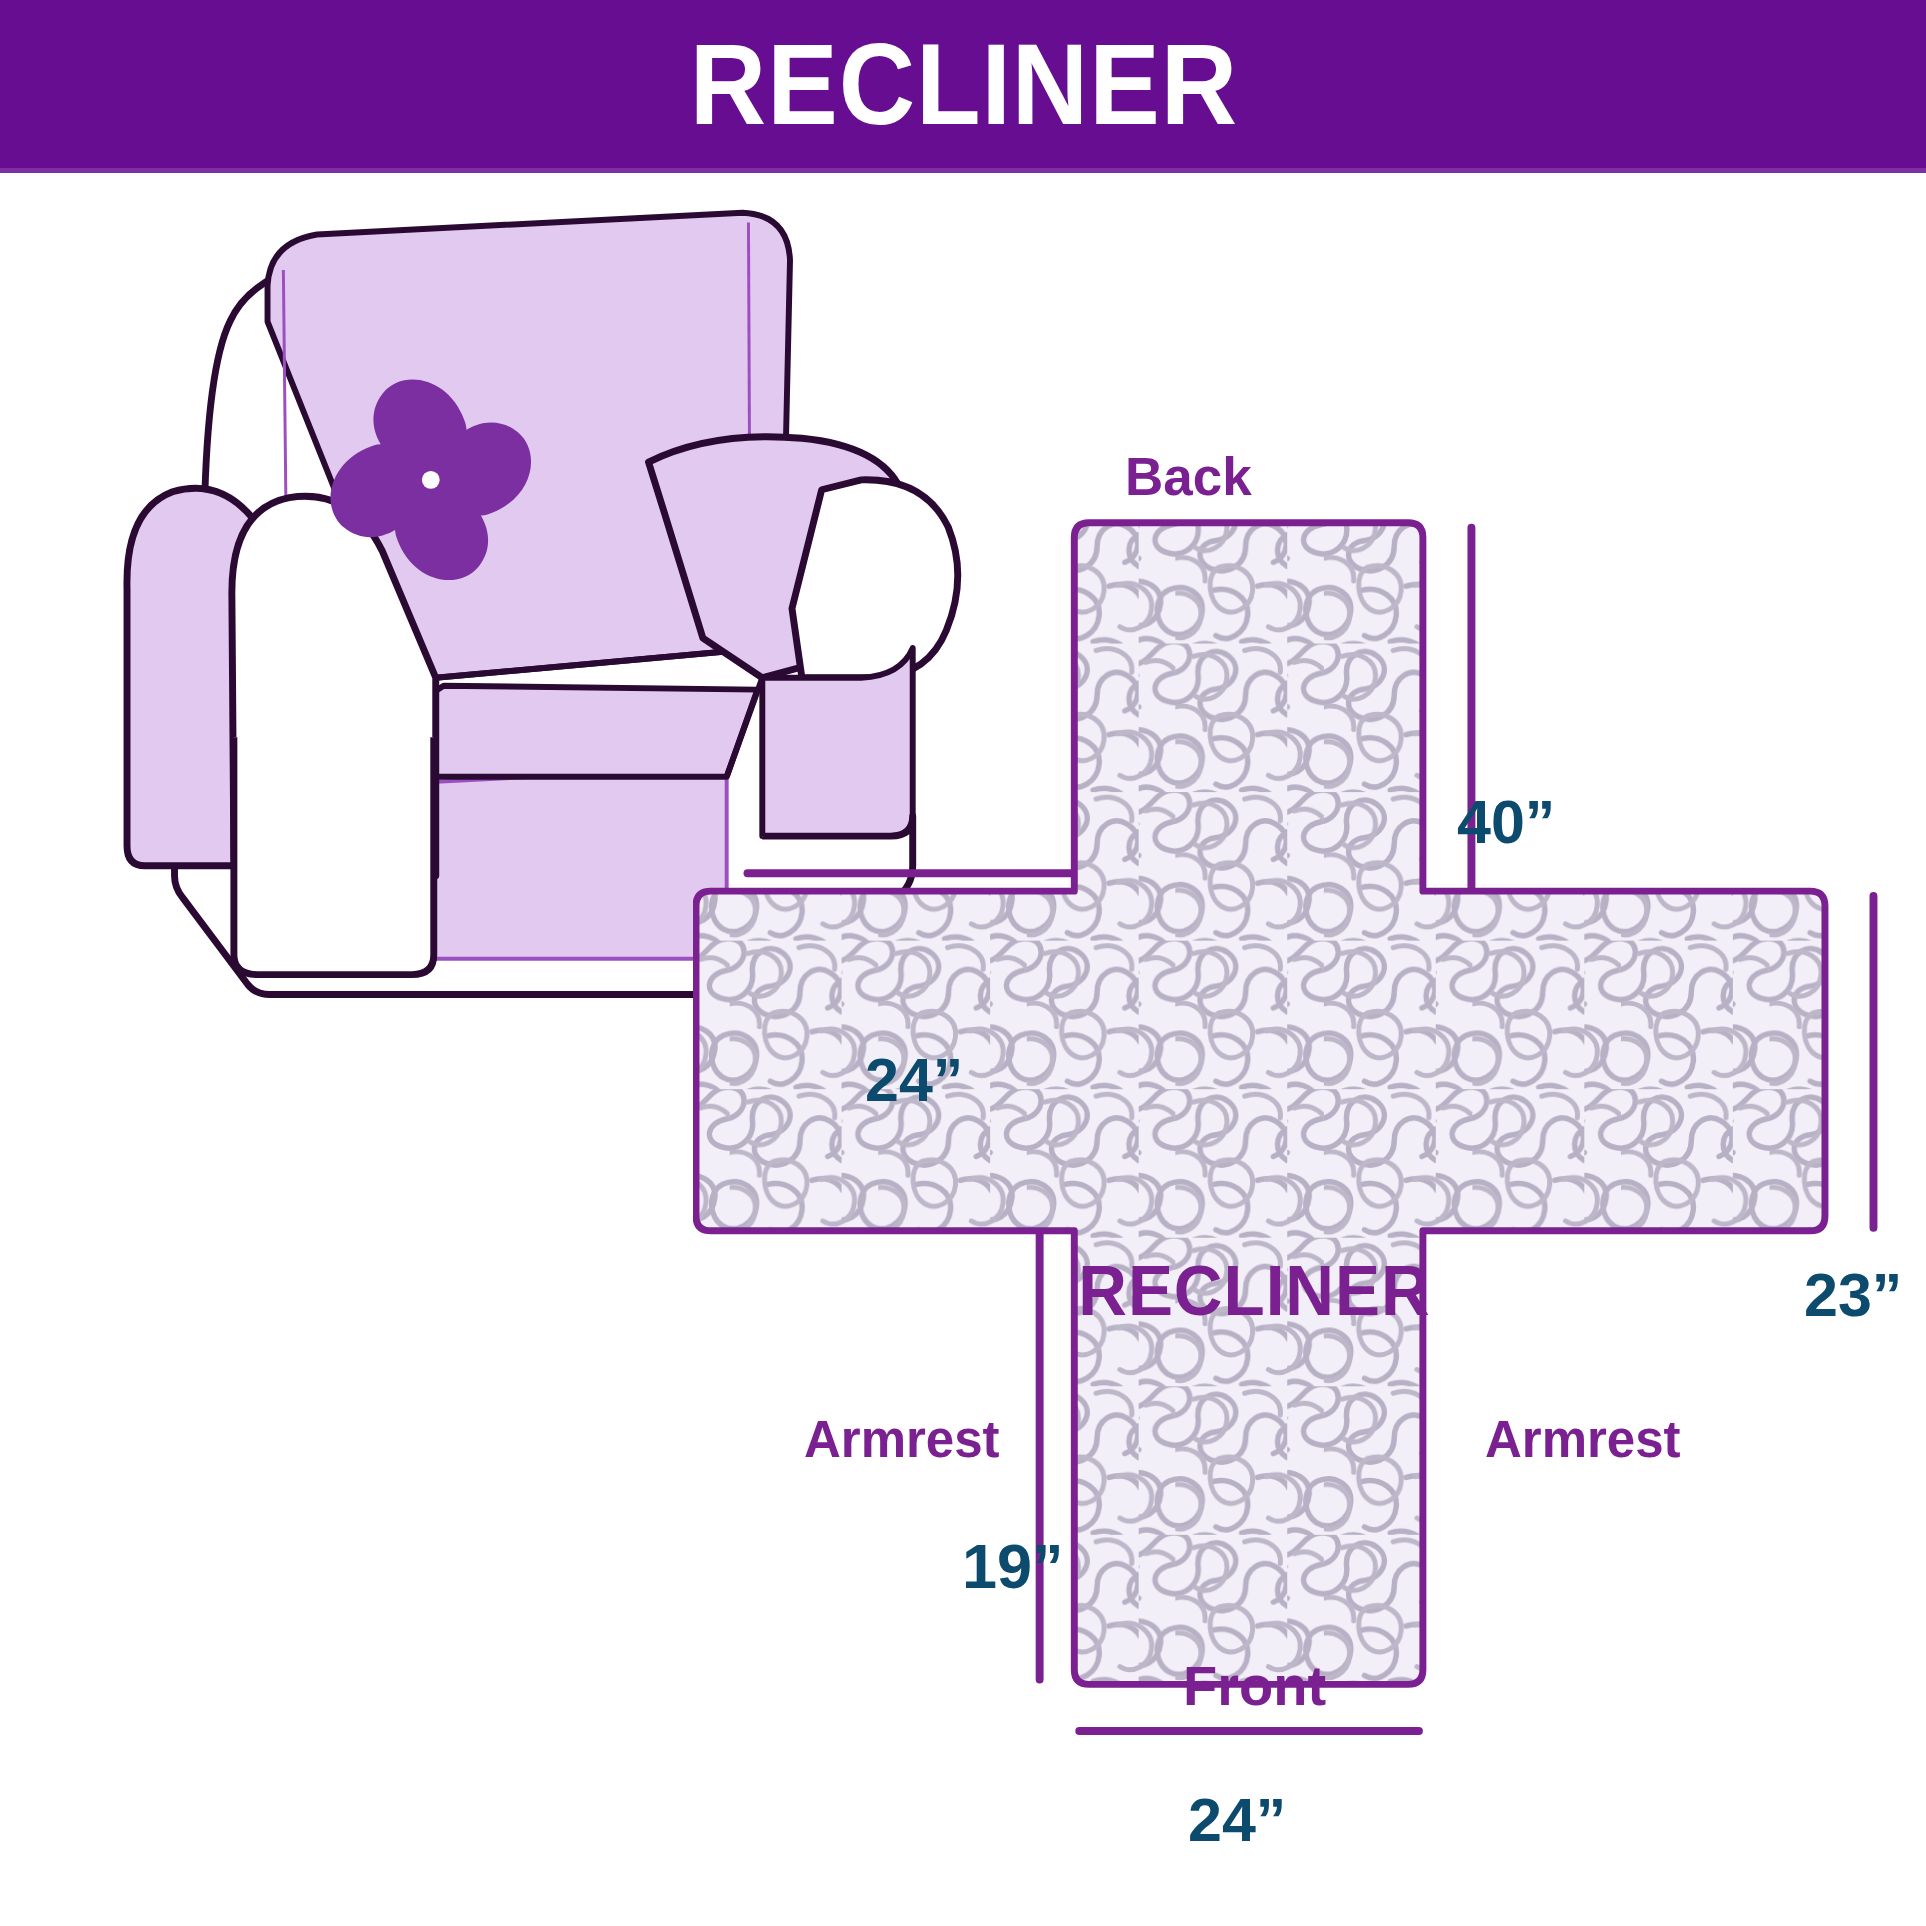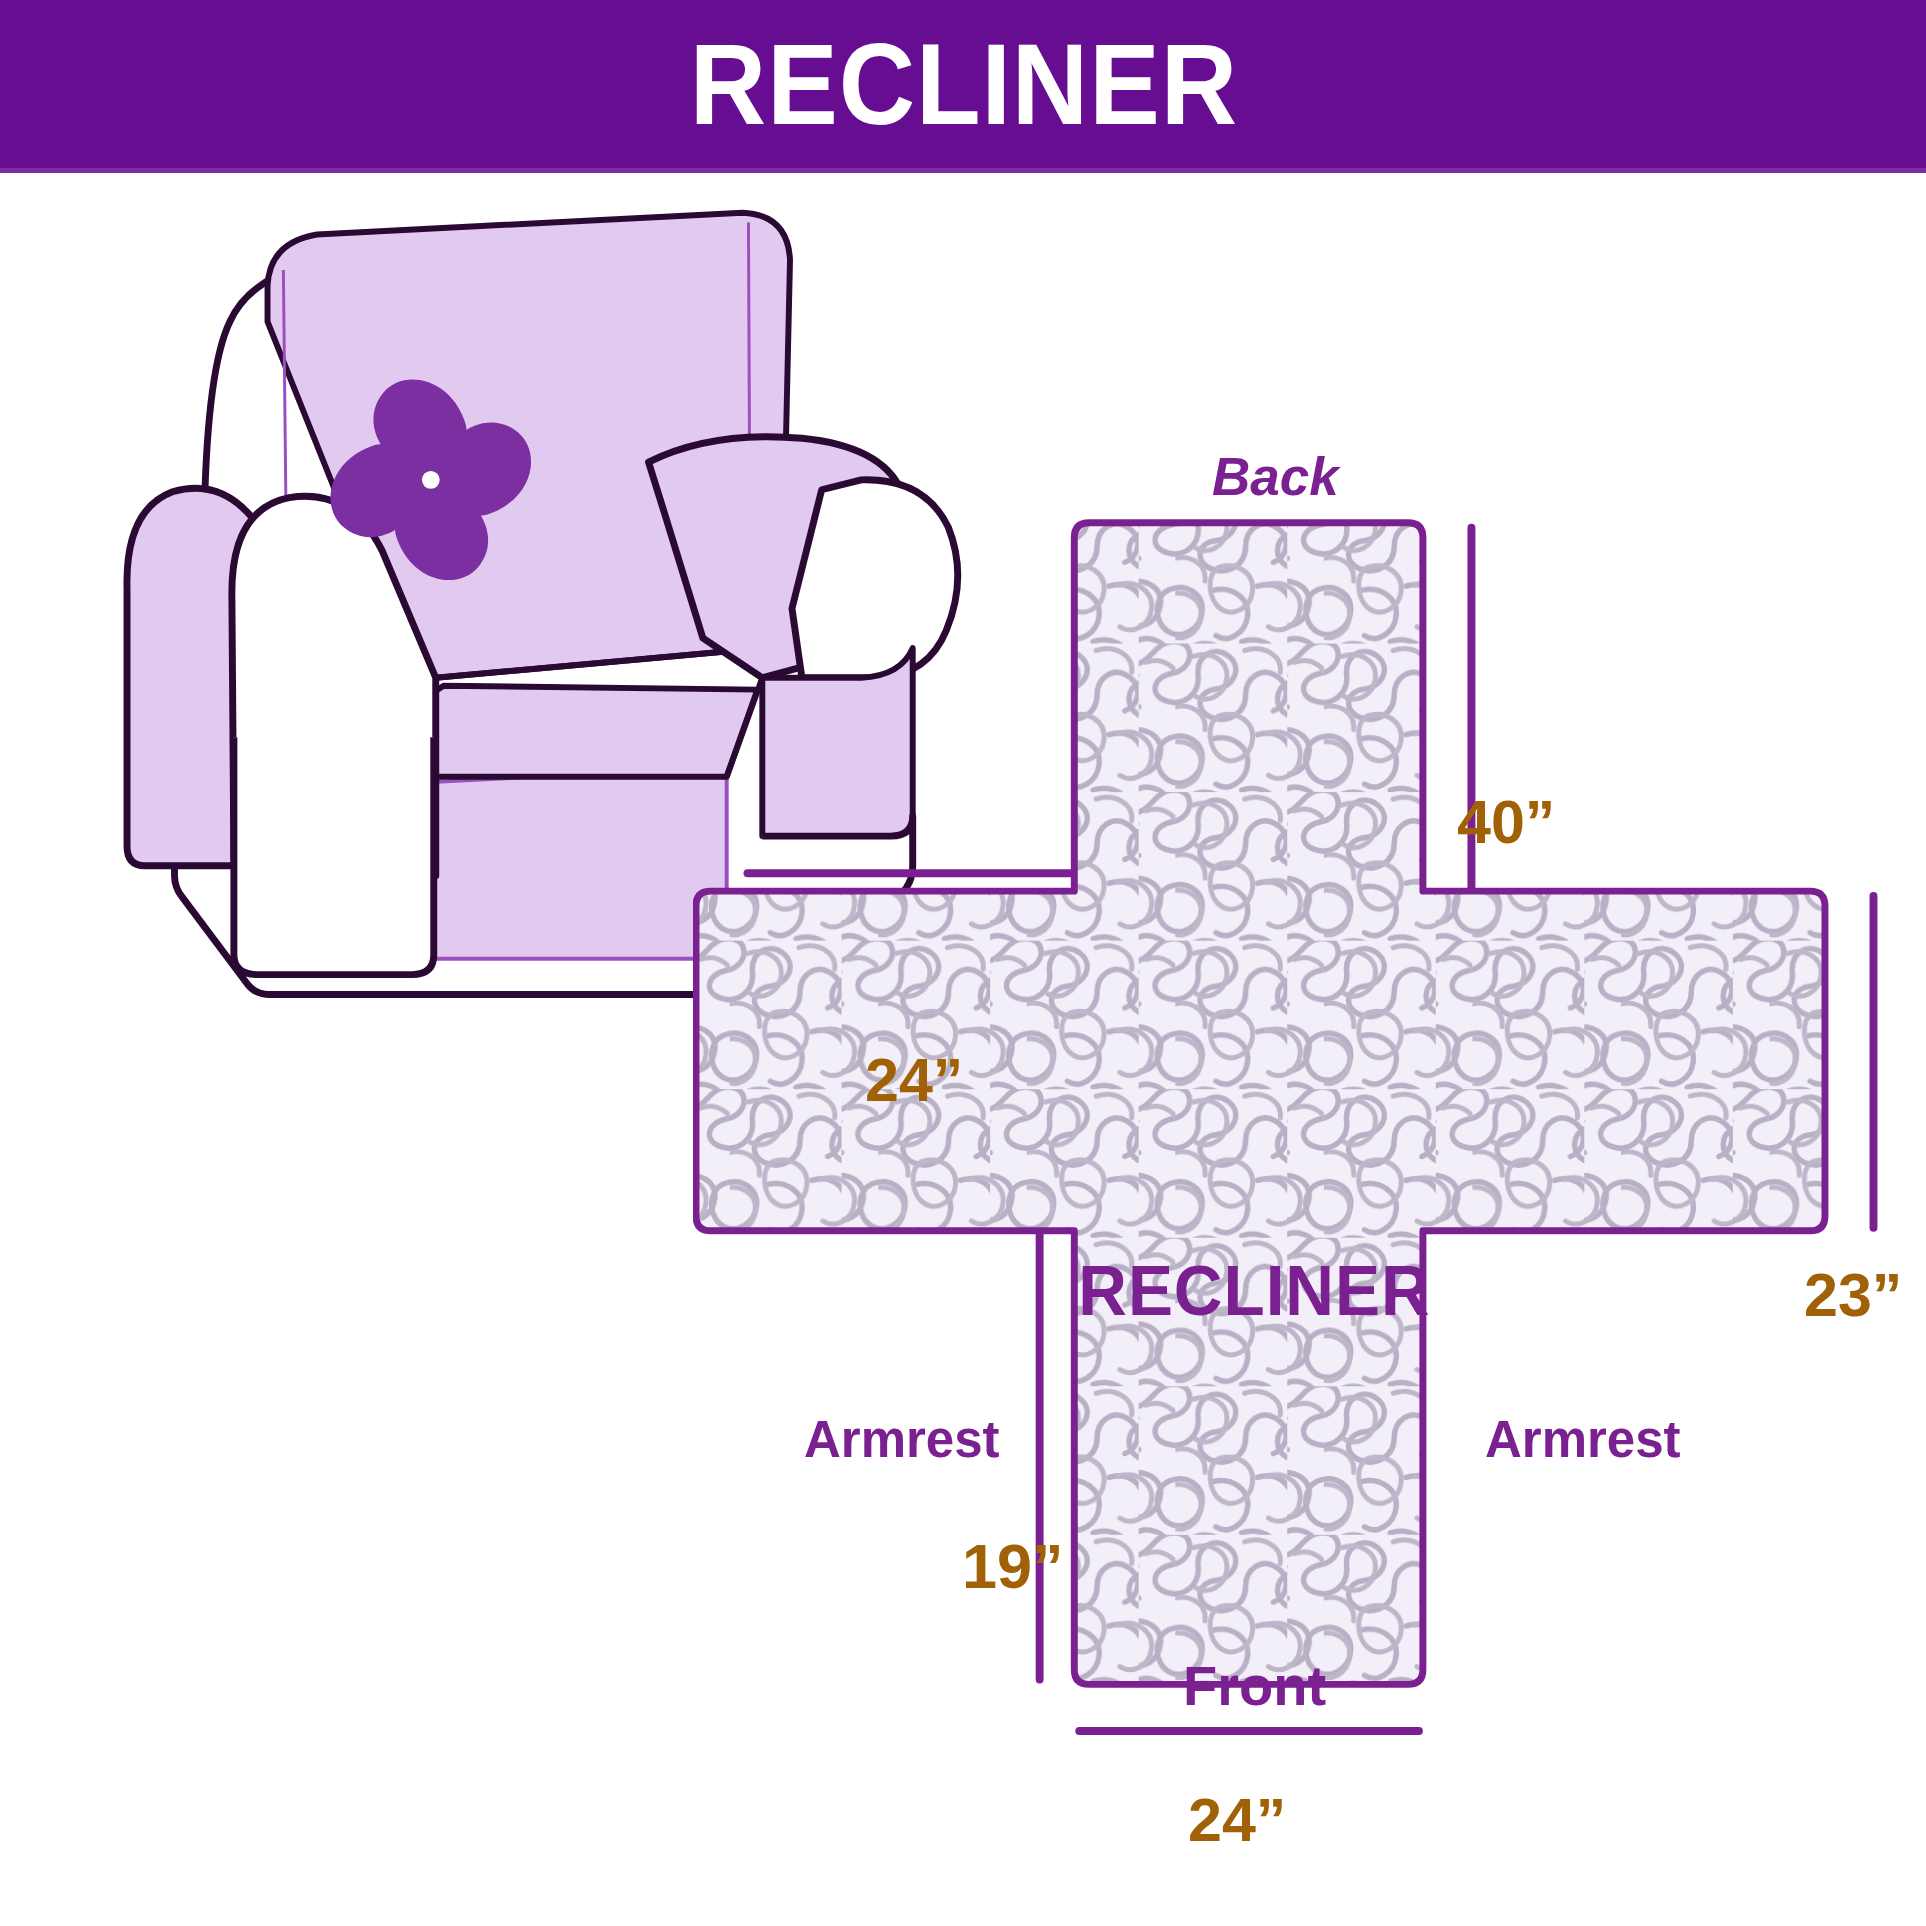--- a/index.html
+++ b/index.html
@@ -44,29 +44,29 @@
   
   .lbl{
     position:absolute;
     color:#7B2090;
     font-weight:bold;
     font-family:"Liberation Sans", sans-serif;
     white-space:nowrap;
     line-height:1;
     pointer-events:none;
   }
-  .lbl-back    {left:1212px; top:450px;  font-size:53px;font-style:italic;}
+  .lbl-back    {left:1125px; top:450px;  font-size:53px;}
   .lbl-recliner{left:1069px; top:1255px; font-size:71px; letter-spacing:1px; transform:scaleX(0.95);}
   .lbl-arm-l   {left:804px;  top:1414px; font-size:51px;}
   .lbl-arm-r   {left:1485px; top:1414px; font-size:51px;}
   .lbl-front   {left:1183px; top:1658px; font-size:56px;}
 
   .dim{
     position:absolute;
-    color:#a16207;
+    color:#0c4a6e;
     font-weight:bold;
     font-family:"Liberation Sans", sans-serif;
     white-space:nowrap;
     line-height:1;
     pointer-events:none;
   }
   .dim-40 {left:1457px; top:792px;  font-size:61px;}
   .dim-24t{left:865px;  top:1050px; font-size:61px;}
   .dim-23 {left:1804px; top:1265px; font-size:61px;}
   .dim-19 {left:962px;  top:1535px; font-size:63px;}

